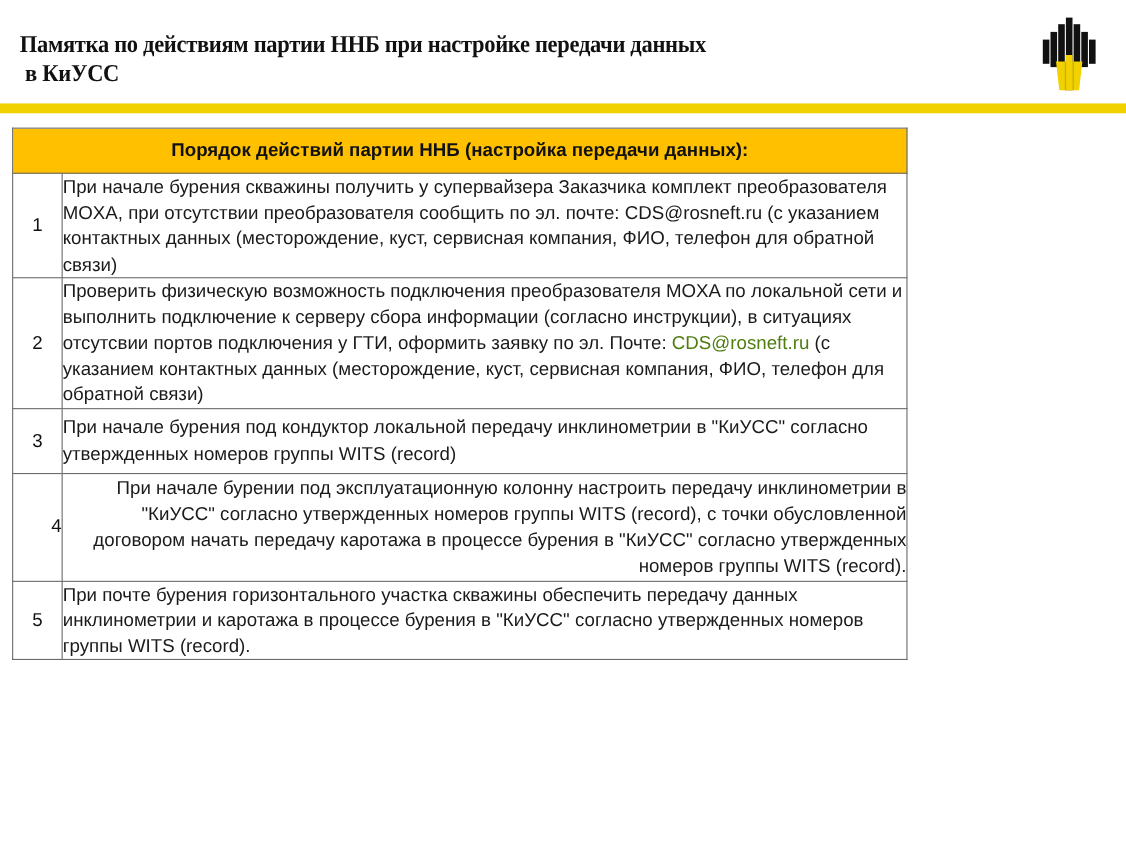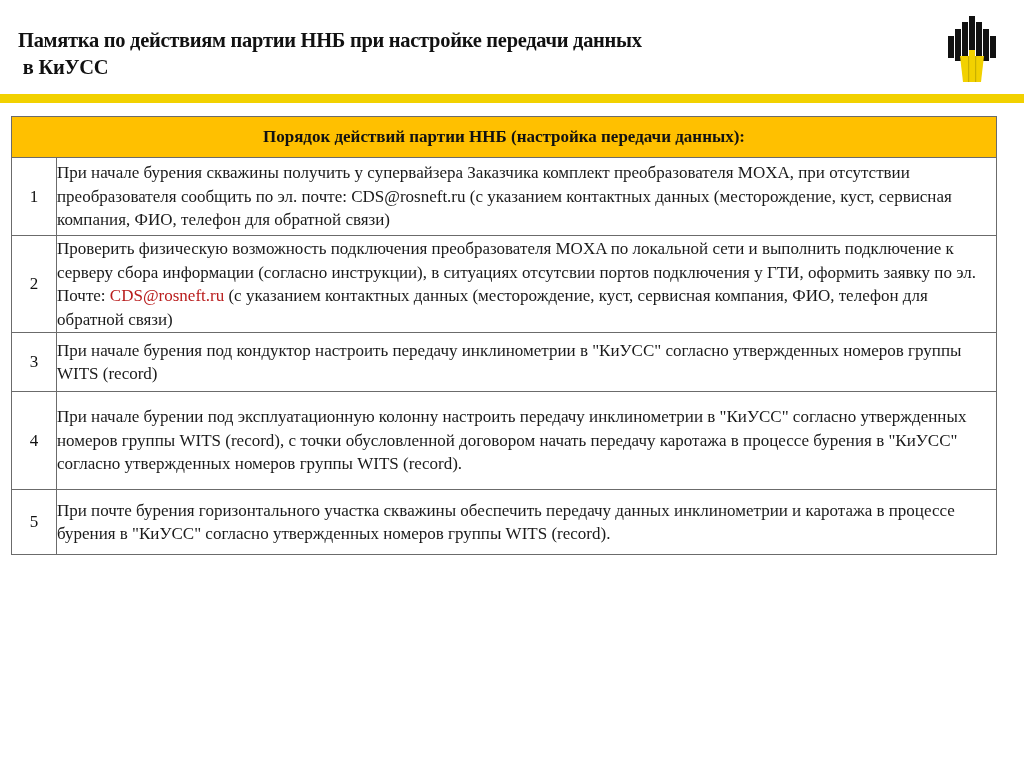--- a/index.html
+++ b/index.html
@@ -1,29 +1,29 @@
 <!DOCTYPE html>
 <html><head>
 <meta charset="utf-8">
 <style>
   html, body { margin:0; padding:0; }
   body { width:1024px; height:767px; background:#ffffff; position:relative; overflow:hidden; font-family:"Liberation Serif", serif; color:#111; }
   .title { position:absolute; left:18px; top:26px; font-family:"Liberation Serif", serif; font-weight:bold; font-size:22px; line-height:27px; color:#111; letter-spacing:-0.3px; transform:scaleX(0.93); transform-origin:left top; white-space:pre; }
   .logo { position:absolute; left:944px; top:14px; width:56px; width:56px; height:70px; }
   .yellow-bar { position:absolute; left:0; top:94px; width:1024px; height:9px; background:#f2d100; }
-  table.steps { position:absolute; left:11px; top:116px; width:986px; border-collapse:collapse; font-family:Liberation Serif, serif; font-size:17px; line-height:23.5px; }
+  table.steps { position:absolute; left:11px; top:116px; width:814px; border-collapse:collapse; font-family:Liberation Sans, sans-serif; font-size:17px; line-height:23.5px; }
   table.steps td, table.steps th { border:1px solid #6b6b6b; padding:0; vertical-align:middle; }
   table.steps th { background:#ffc000; height:40px; font-weight:bold; font-size:17px; text-align:center; color:#111; }
   td.num { width:44px; text-align:center; }
   td.text { padding:0 6px 0 37px; vertical-align:top; color:#1a1a1a; }
-  .link { color:#b91c1c; }
+  .link { color:#4d7c0f; }
   tr.r1 td { height:77px;margin-left:12px; }
   tr.r2 td { height:96px; }
   tr.r3 td { height:58px; }
-  tr.r4 td { height:97px; }
+  tr.r4 td { height:97px;text-align:right; }
   tr.r5 td { height:64px; }
   table.steps { border:1.5px solid #555; }
 </style>
 </head>
 <body>
 
 <div class="title">Памятка по действиям партии ННБ при настройке передачи данных
  в КиУСС</div>
 
 <svg class="logo" viewBox="0 0 56 70" width="56" height="70">
@@ -52,21 +52,21 @@
     <tr class="r1">
       <td class="num">1</td>
       <td class="text">При начале бурения скважины получить у супервайзера Заказчика комплект преобразователя MOXA, при отсутствии преобразователя сообщить по эл. почте: CDS@rosneft.ru (с указанием контактных данных (месторождение, куст, сервисная компания, ФИО, телефон для обратной связи)</td>
     </tr>
     <tr class="r2">
       <td class="num">2</td>
       <td class="text"><span>Проверить физическую возможность подключения преобразователя MOXA по локальной сети и выполнить подключение к серверу сбора информации (согласно инструкции), в ситуациях отсутсвии портов подключения у ГТИ, оформить заявку по эл. Почте: </span><span class="link">CDS@rosneft.ru</span><span> (с указанием контактных данных (месторождение, куст, сервисная компания, ФИО, телефон для обратной связи)</span></td>
     </tr>
     <tr class="r3">
       <td class="num">3</td>
-      <td class="text">При начале бурения под кондуктор настроить передачу инклинометрии в "КиУСС" согласно утвержденных номеров группы WITS (record)</td>
+      <td class="text">При начале бурения под кондуктор локальной передачу инклинометрии в "КиУСС" согласно утвержденных номеров группы WITS (record)</td>
     </tr>
     <tr class="r4">
       <td class="num">4</td>
       <td class="text">При начале бурении под эксплуатационную колонну настроить передачу инклинометрии в "КиУСС" согласно утвержденных номеров группы WITS (record), с точки обусловленной договором начать передачу каротажа в процессе бурения в "КиУСС" согласно утвержденных номеров группы WITS (record).</td>
     </tr>
     <tr class="r5">
       <td class="num">5</td>
       <td class="text">При почте бурения горизонтального участка скважины обеспечить передачу данных инклинометрии и каротажа в процессе бурения в "КиУСС" согласно утвержденных номеров группы WITS (record).</td>
     </tr>
   </tbody>

